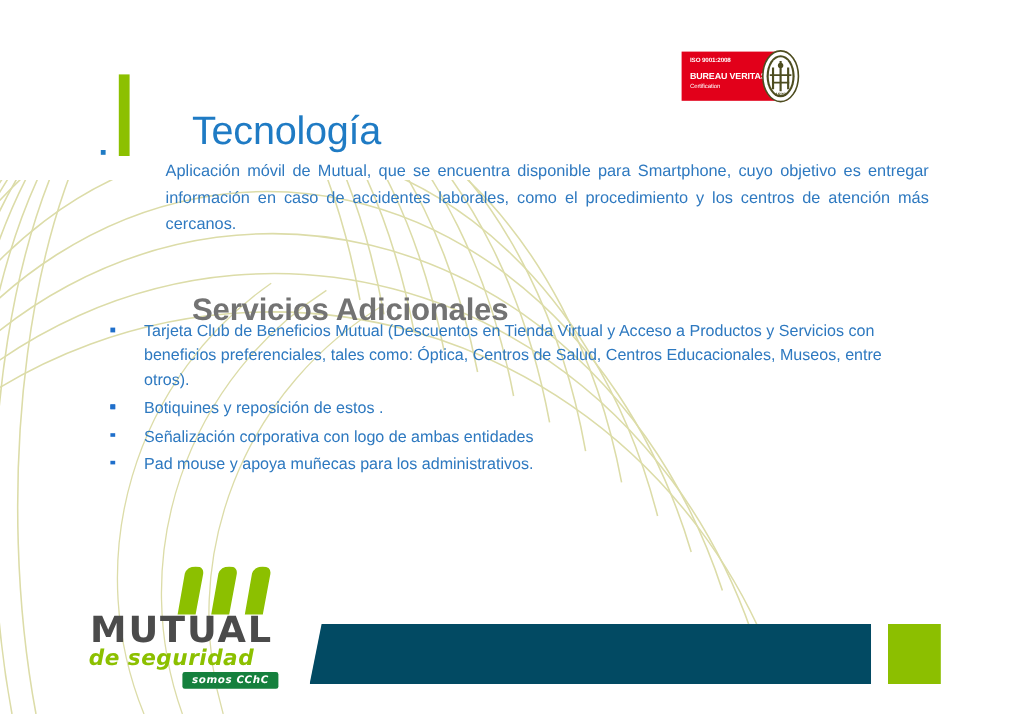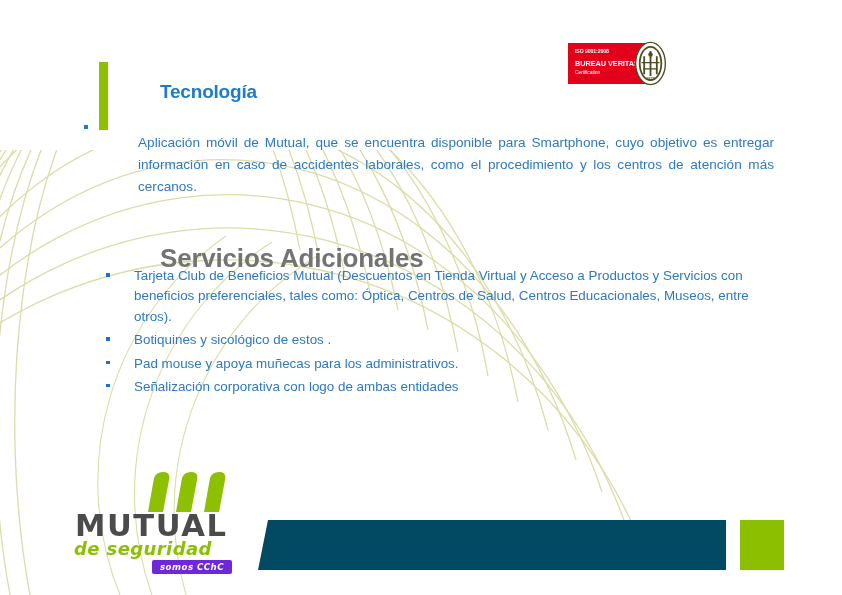--- a/index.html
+++ b/index.html
@@ -74,22 +74,22 @@
     top: 62px;
     width: 9px;
     height: 68px;
     background: #8CC000;
     z-index: 3;
   }
   .title-1 {
     position: absolute;
     left: 160px;
     top: 68px;
-    font-size: 19px;
-    font-weight: bold;
+    font-size: 33px;
+    font-weight: normal;
     color: #1F7BC4;
     letter-spacing: -0.2px;
     z-index: 3;
   }
 
   
   .intro-row {
     position: absolute;
     left: 84px;
     top: 118px;
@@ -121,21 +121,21 @@
     font-size: 26px;
     font-weight: bold;
     color: #737373;
     letter-spacing: -0.2px;
     z-index: 3;
   }
 
   
   .svc-list {
     position: absolute;
-    left: 106px;
+    left: 92px;
     top: 266px;
     width: 660px;
     z-index: 3;
     margin: 0;
     padding: 0;
     list-style: none;
   }
   .svc-item {
     position: relative;
     padding-left: 28px;
@@ -182,21 +182,21 @@
     font-style: italic;
     font-weight: bold;
     color: #8CC000;
     letter-spacing: 0.4px;
     font-family: "DejaVu Sans", sans-serif;
   }
   .cchc-badge {
     position: absolute;
     left: 80px;
     top: 88px;
-    background: #6d28d9;
+    background: #15803d;
     color: #ffffff;
     font-size: 8.6px;
     font-style: italic;
     font-weight: bold;
     padding: 1.5px 8px 2px 8px;
     border-radius: 2px;
     letter-spacing: 0.5px;
     font-family: "DejaVu Sans", sans-serif;
   }
 
@@ -279,29 +279,29 @@
   <ul class="svc-list">
     <li class="svc-item">
       <span class="sq"></span>
       <span>Tarjeta Club de Beneficios Mutual (Descuentos en Tienda Virtual y Acceso a Productos y Servicios con beneficios preferenciales, tales como: Óptica, Centros de Salud, Centros Educacionales, Museos, entre otros).</span>
     </li>
     <li class="svc-item">
       <span class="sq"></span>
     </li>
     <li class="svc-item">
       <span class="sq"></span>
-      <span> Botiquines y sicológico de estos .</span>
+      <span> Botiquines y reposición de estos .</span>
+    </li>
+    <li class="svc-item">
+      <span class="sq"></span>
+      <span>Señalización corporativa con logo de ambas entidades</span>
     </li>
     <li class="svc-item">
       <span class="sq"></span>
       <span>Pad mouse y apoya muñecas para los administrativos.</span>
-    </li>
-    <li class="svc-item">
-      <span class="sq"></span>
-      <span>Señalización corporativa con logo de ambas entidades</span>
     </li>
   </ul>
 
   <div class="mutual-logo">
     <svg width="115" height="42" viewBox="0 0 115 42" style="position:absolute;left:68px;top:0;" aria-hidden="true">
       <path d="M8 40 L14 6 Q16 0 23 0 Q31 0 29 8 L23 40 Z" fill="#8CC000"></path>
       <path d="M36 40 L42 6 Q44 0 51 0 Q59 0 57 8 L51 40 Z" fill="#8CC000"></path>
       <path d="M64 40 L70 6 Q72 0 79 0 Q87 0 85 8 L79 40 Z" fill="#8CC000"></path>
     </svg>
     <div class="mutual-wordmark">MUTUAL</div>

